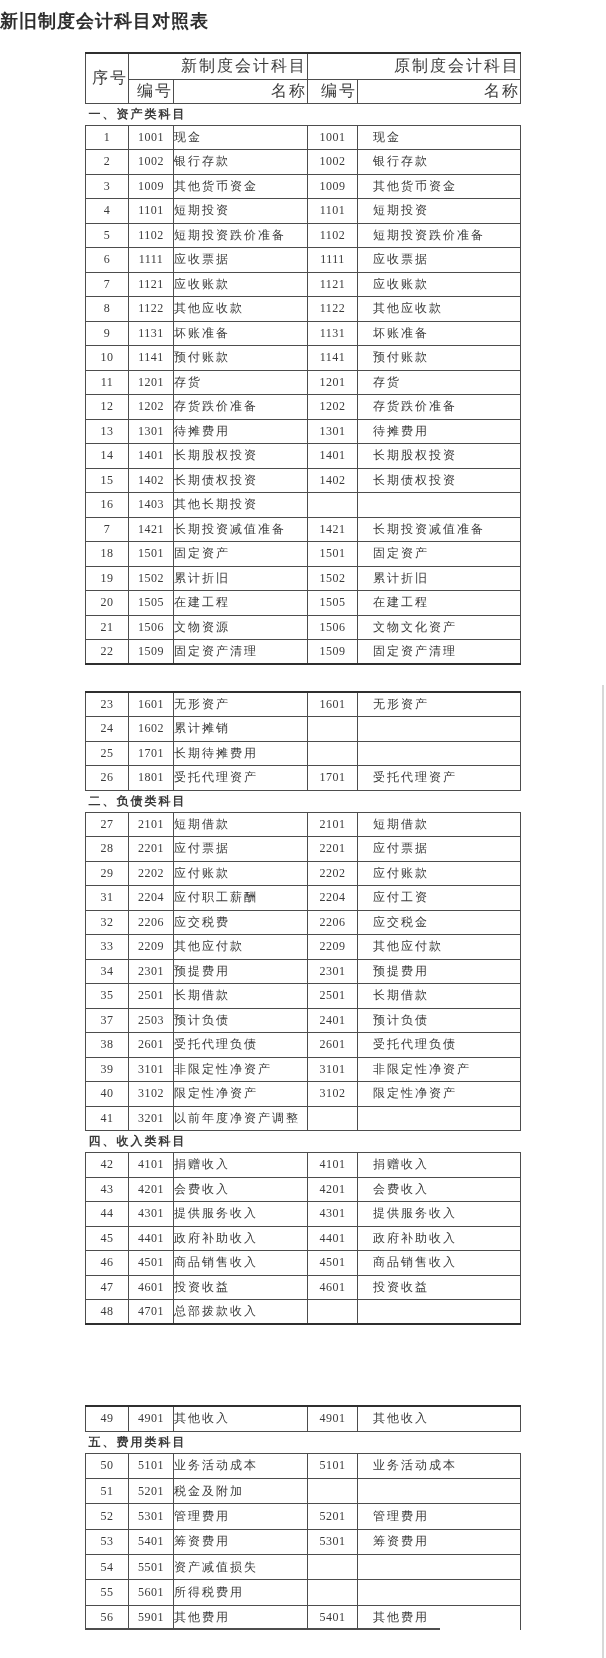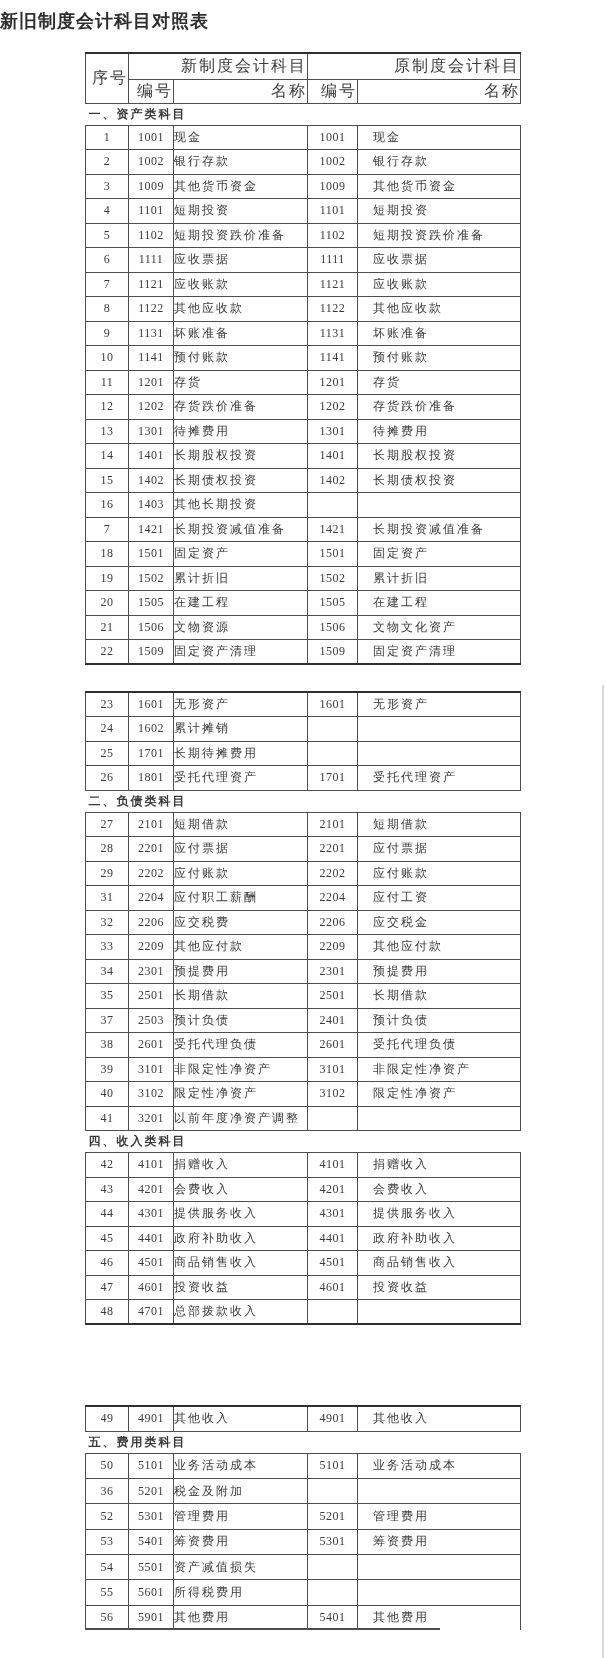--- a/index.html
+++ b/index.html
@@ -471,21 +471,21 @@
           <td colspan="5">五、费用类科目</td>
         </tr>
         <tr class="data-row">
           <td class="c-seq">50</td>
           <td class="c-code">5101</td>
           <td class="c-name">业务活动成本</td>
           <td class="c-code">5101</td>
           <td class="c-name old">业务活动成本</td>
         </tr>
         <tr class="data-row">
-          <td class="c-seq">36</td>
+          <td class="c-seq">51</td>
           <td class="c-code">5201</td>
           <td class="c-name">税金及附加</td>
           <td class="c-code"></td>
           <td class="c-name old"></td>
         </tr>
         <tr class="data-row">
           <td class="c-seq">52</td>
           <td class="c-code">5301</td>
           <td class="c-name">管理费用</td>
           <td class="c-code">5201</td>

